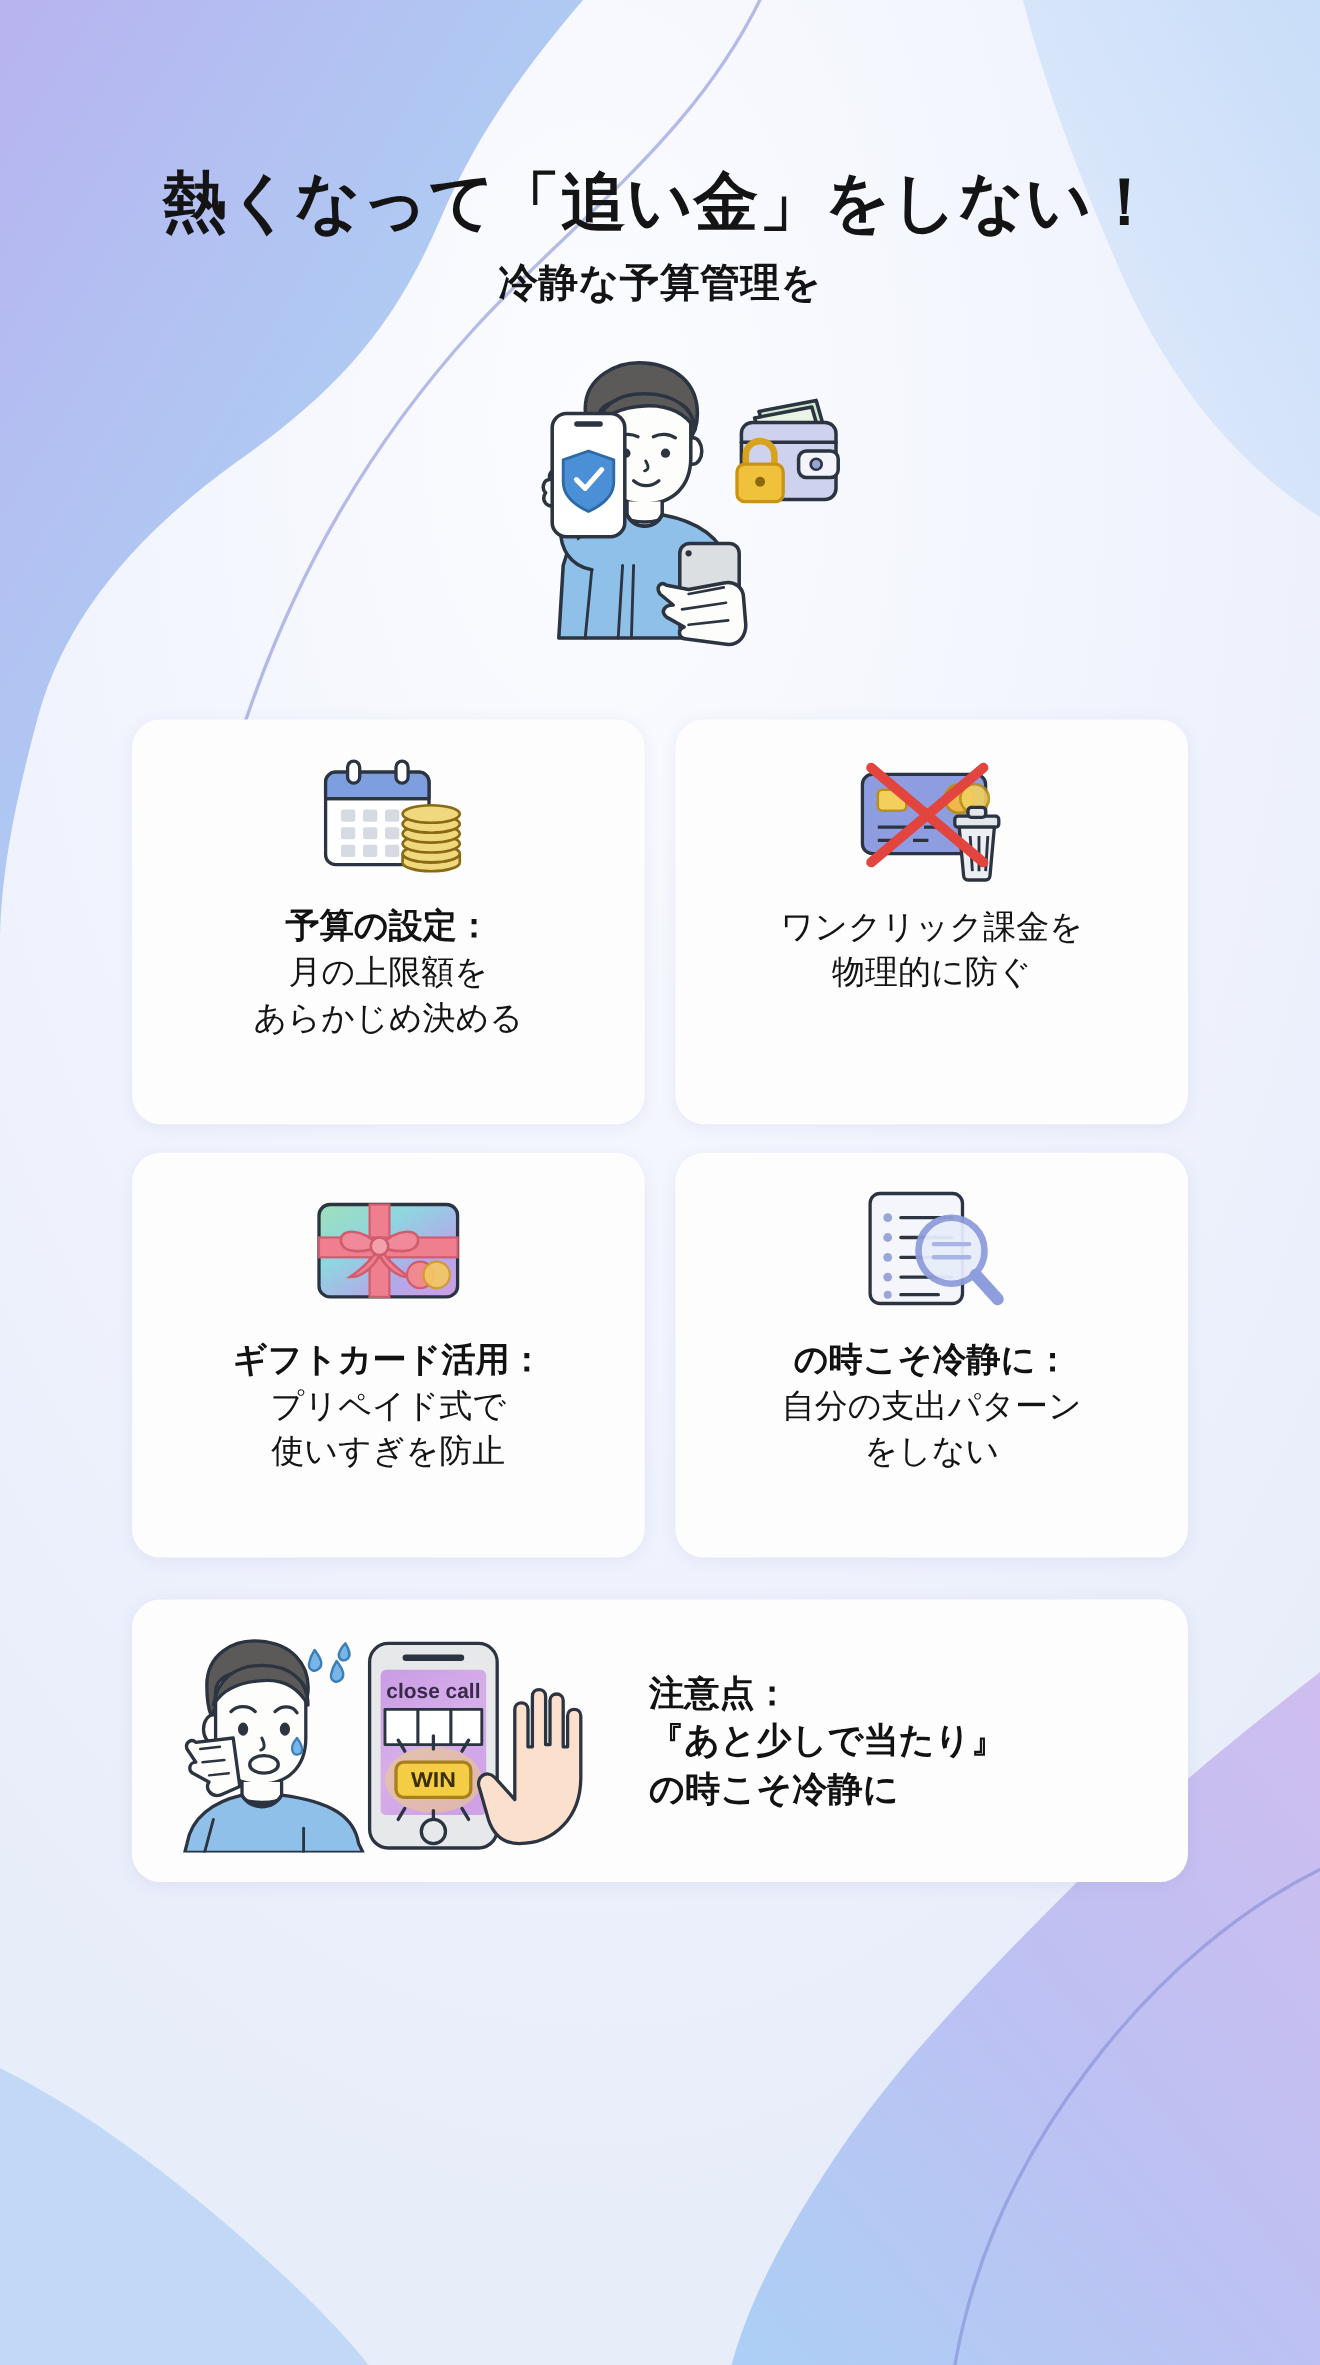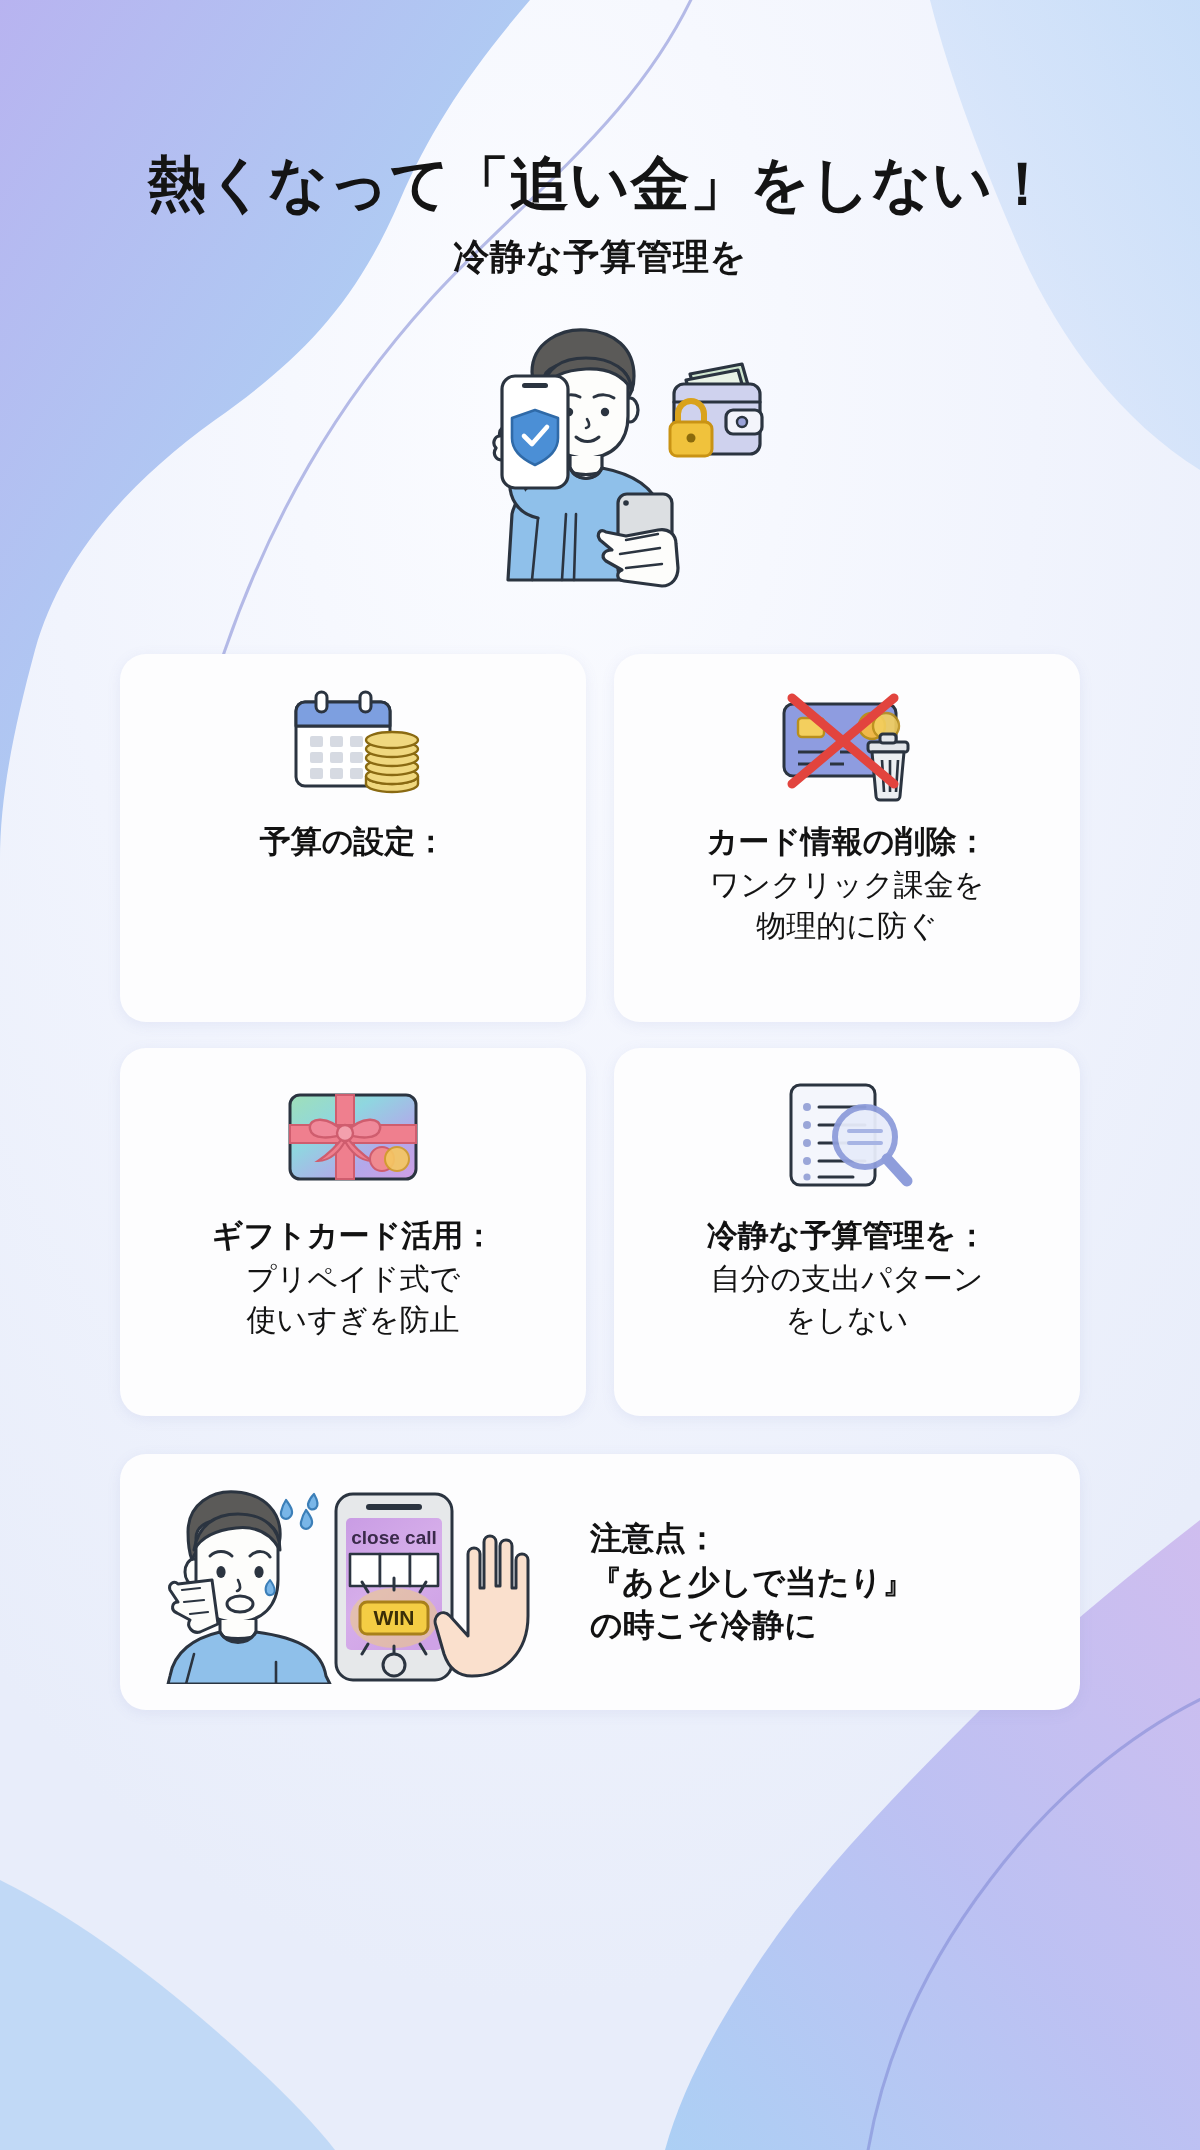--- a/index.html
+++ b/index.html
@@ -293,20 +293,24 @@
             <path d="M86,100 L86,92 a26,8 0 0 0 52,0 L138,100" fill="#f0d87f"></path>
             <ellipse cx="112" cy="92" rx="26" ry="8"></ellipse>
             <ellipse cx="112" cy="83" rx="26" ry="8"></ellipse>
             <ellipse cx="112" cy="74" rx="26" ry="8"></ellipse>
             <ellipse cx="112" cy="65" rx="26" ry="8"></ellipse>
             <ellipse cx="112" cy="56" rx="26" ry="8"></ellipse>
           </g>
         </svg>
       </div>
       <div class="card-title">予算の設定：</div>
+      <div class="card-desc">
+        <div>月の上限額を</div>
+        <div>あらかじめ決める</div>
+      </div>
     </div>
 
     <div class="card">
       <div class="card-icon">
         <svg width="150" height="120" viewBox="0 0 150 120">
           <g stroke="#2b3440" stroke-width="3" fill="none" stroke-linejoin="round">
             <rect x="12" y="20" width="112" height="72" rx="9" fill="#8e9ce0"></rect>
             <rect x="26" y="34" width="26" height="19" rx="4" fill="#f3cf5e" stroke="#b98f1c" stroke-width="2.4"></rect>
             <path d="M26,68 L60,68" stroke="#2b3440" stroke-width="3"></path>
             <path d="M68,68 L84,68" stroke="#2b3440" stroke-width="3"></path>
@@ -324,21 +328,20 @@
             <path d="M118,76 L118,108" stroke-width="2.6"></path>
             <path d="M126,76 L124,108" stroke-width="2.6"></path>
           </g>
 
           <g stroke="#e2443e" stroke-width="9" stroke-linecap="round">
             <path d="M20,14 L122,100"></path>
             <path d="M122,14 L20,100"></path>
           </g>
         </svg>
       </div>
-      <div class="card-title">カード情報の削除：</div>
       <div class="card-desc">
         <div>ワンクリック課金を</div>
         <div>物理的に防ぐ</div>
       </div>
     </div>
 
     <div class="card">
       <div class="card-icon">
         <svg width="146" height="110" viewBox="0 0 146 110">
           <defs>
@@ -393,21 +396,21 @@
           </g>
 
           <circle cx="88" cy="60" r="30" fill="#e7ecfa" stroke="#8e9ddb" stroke-width="6" opacity="0.95"></circle>
           <g stroke="#a7b4e4" stroke-width="4" stroke-linecap="round">
             <path d="M72,54 L104,54"></path>
             <path d="M72,66 L104,66"></path>
           </g>
           <path d="M110,82 L130,104" stroke="#8e9ddb" stroke-width="11" stroke-linecap="round" fill="none"></path>
         </svg>
       </div>
-      <div class="card-title">冷静な予算管理を：</div>
+      <div class="card-title">の時こそ冷静に：</div>
       <div class="card-desc">
         <div>自分の支出パターン</div>
         <div>をしない</div>
       </div>
     </div>
   </div>
 
   <div class="note-card">
     <div class="note-illus">
       <svg width="400" height="208" viewBox="0 0 400 208">

